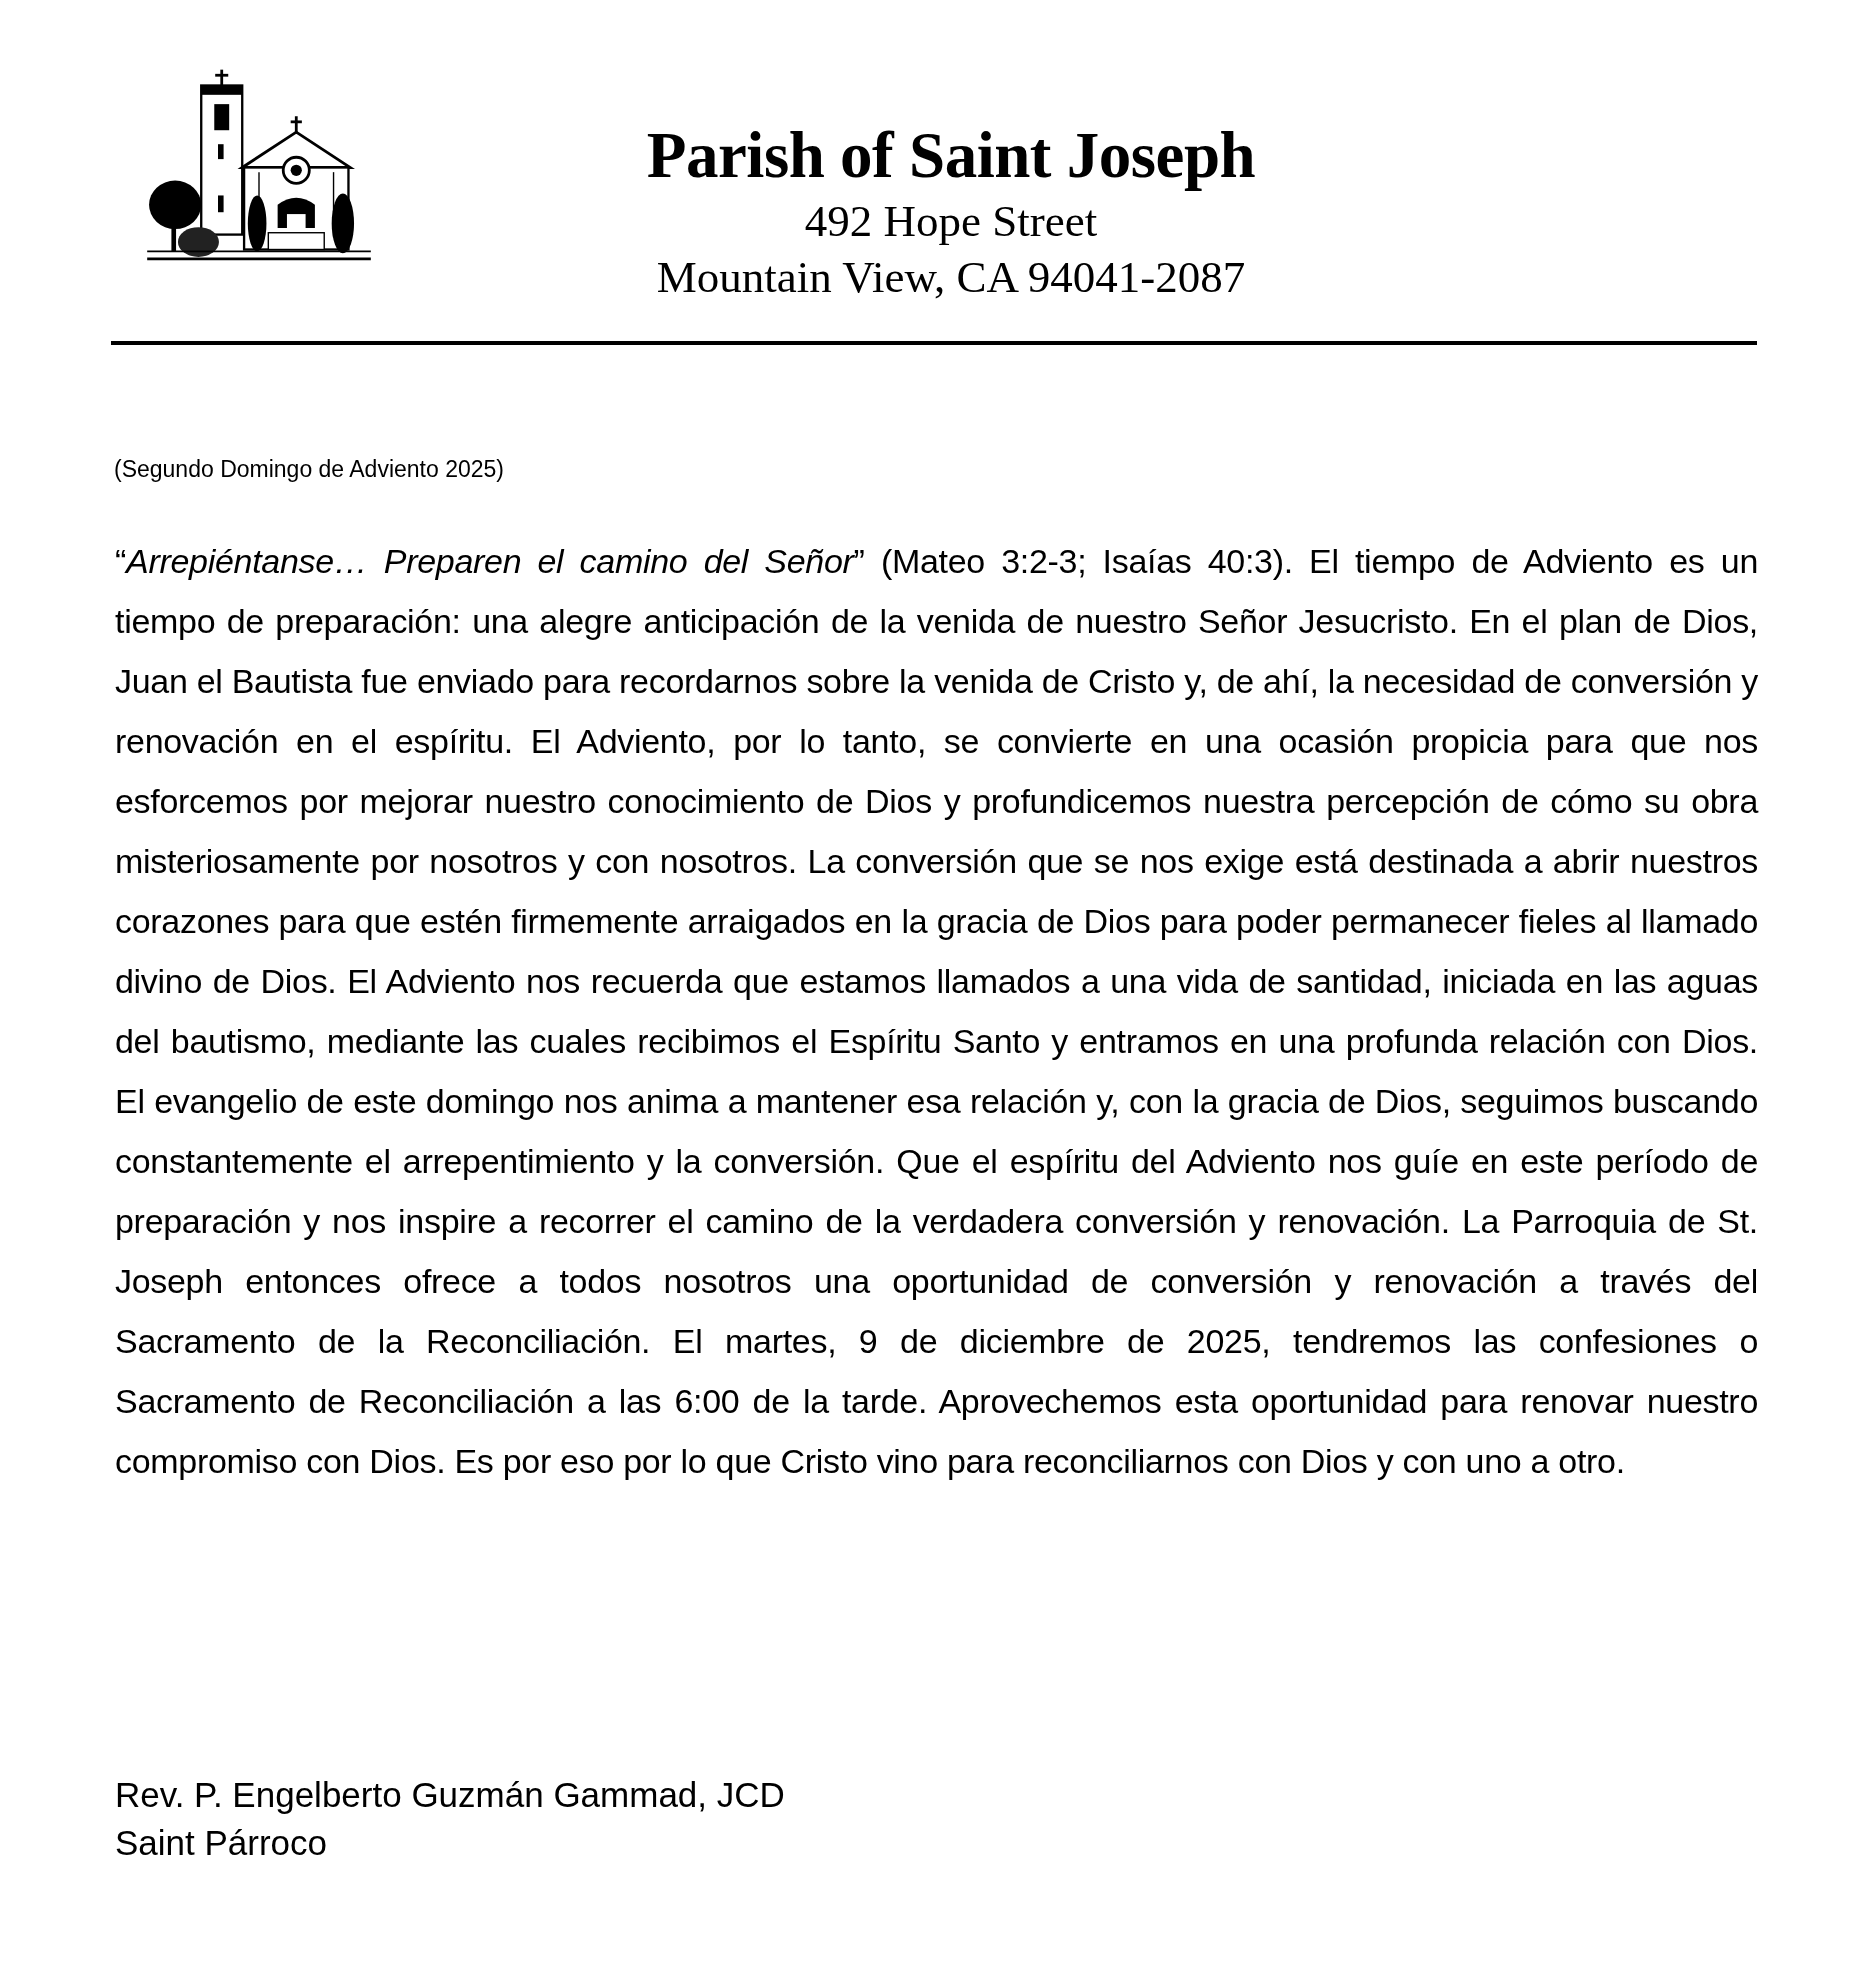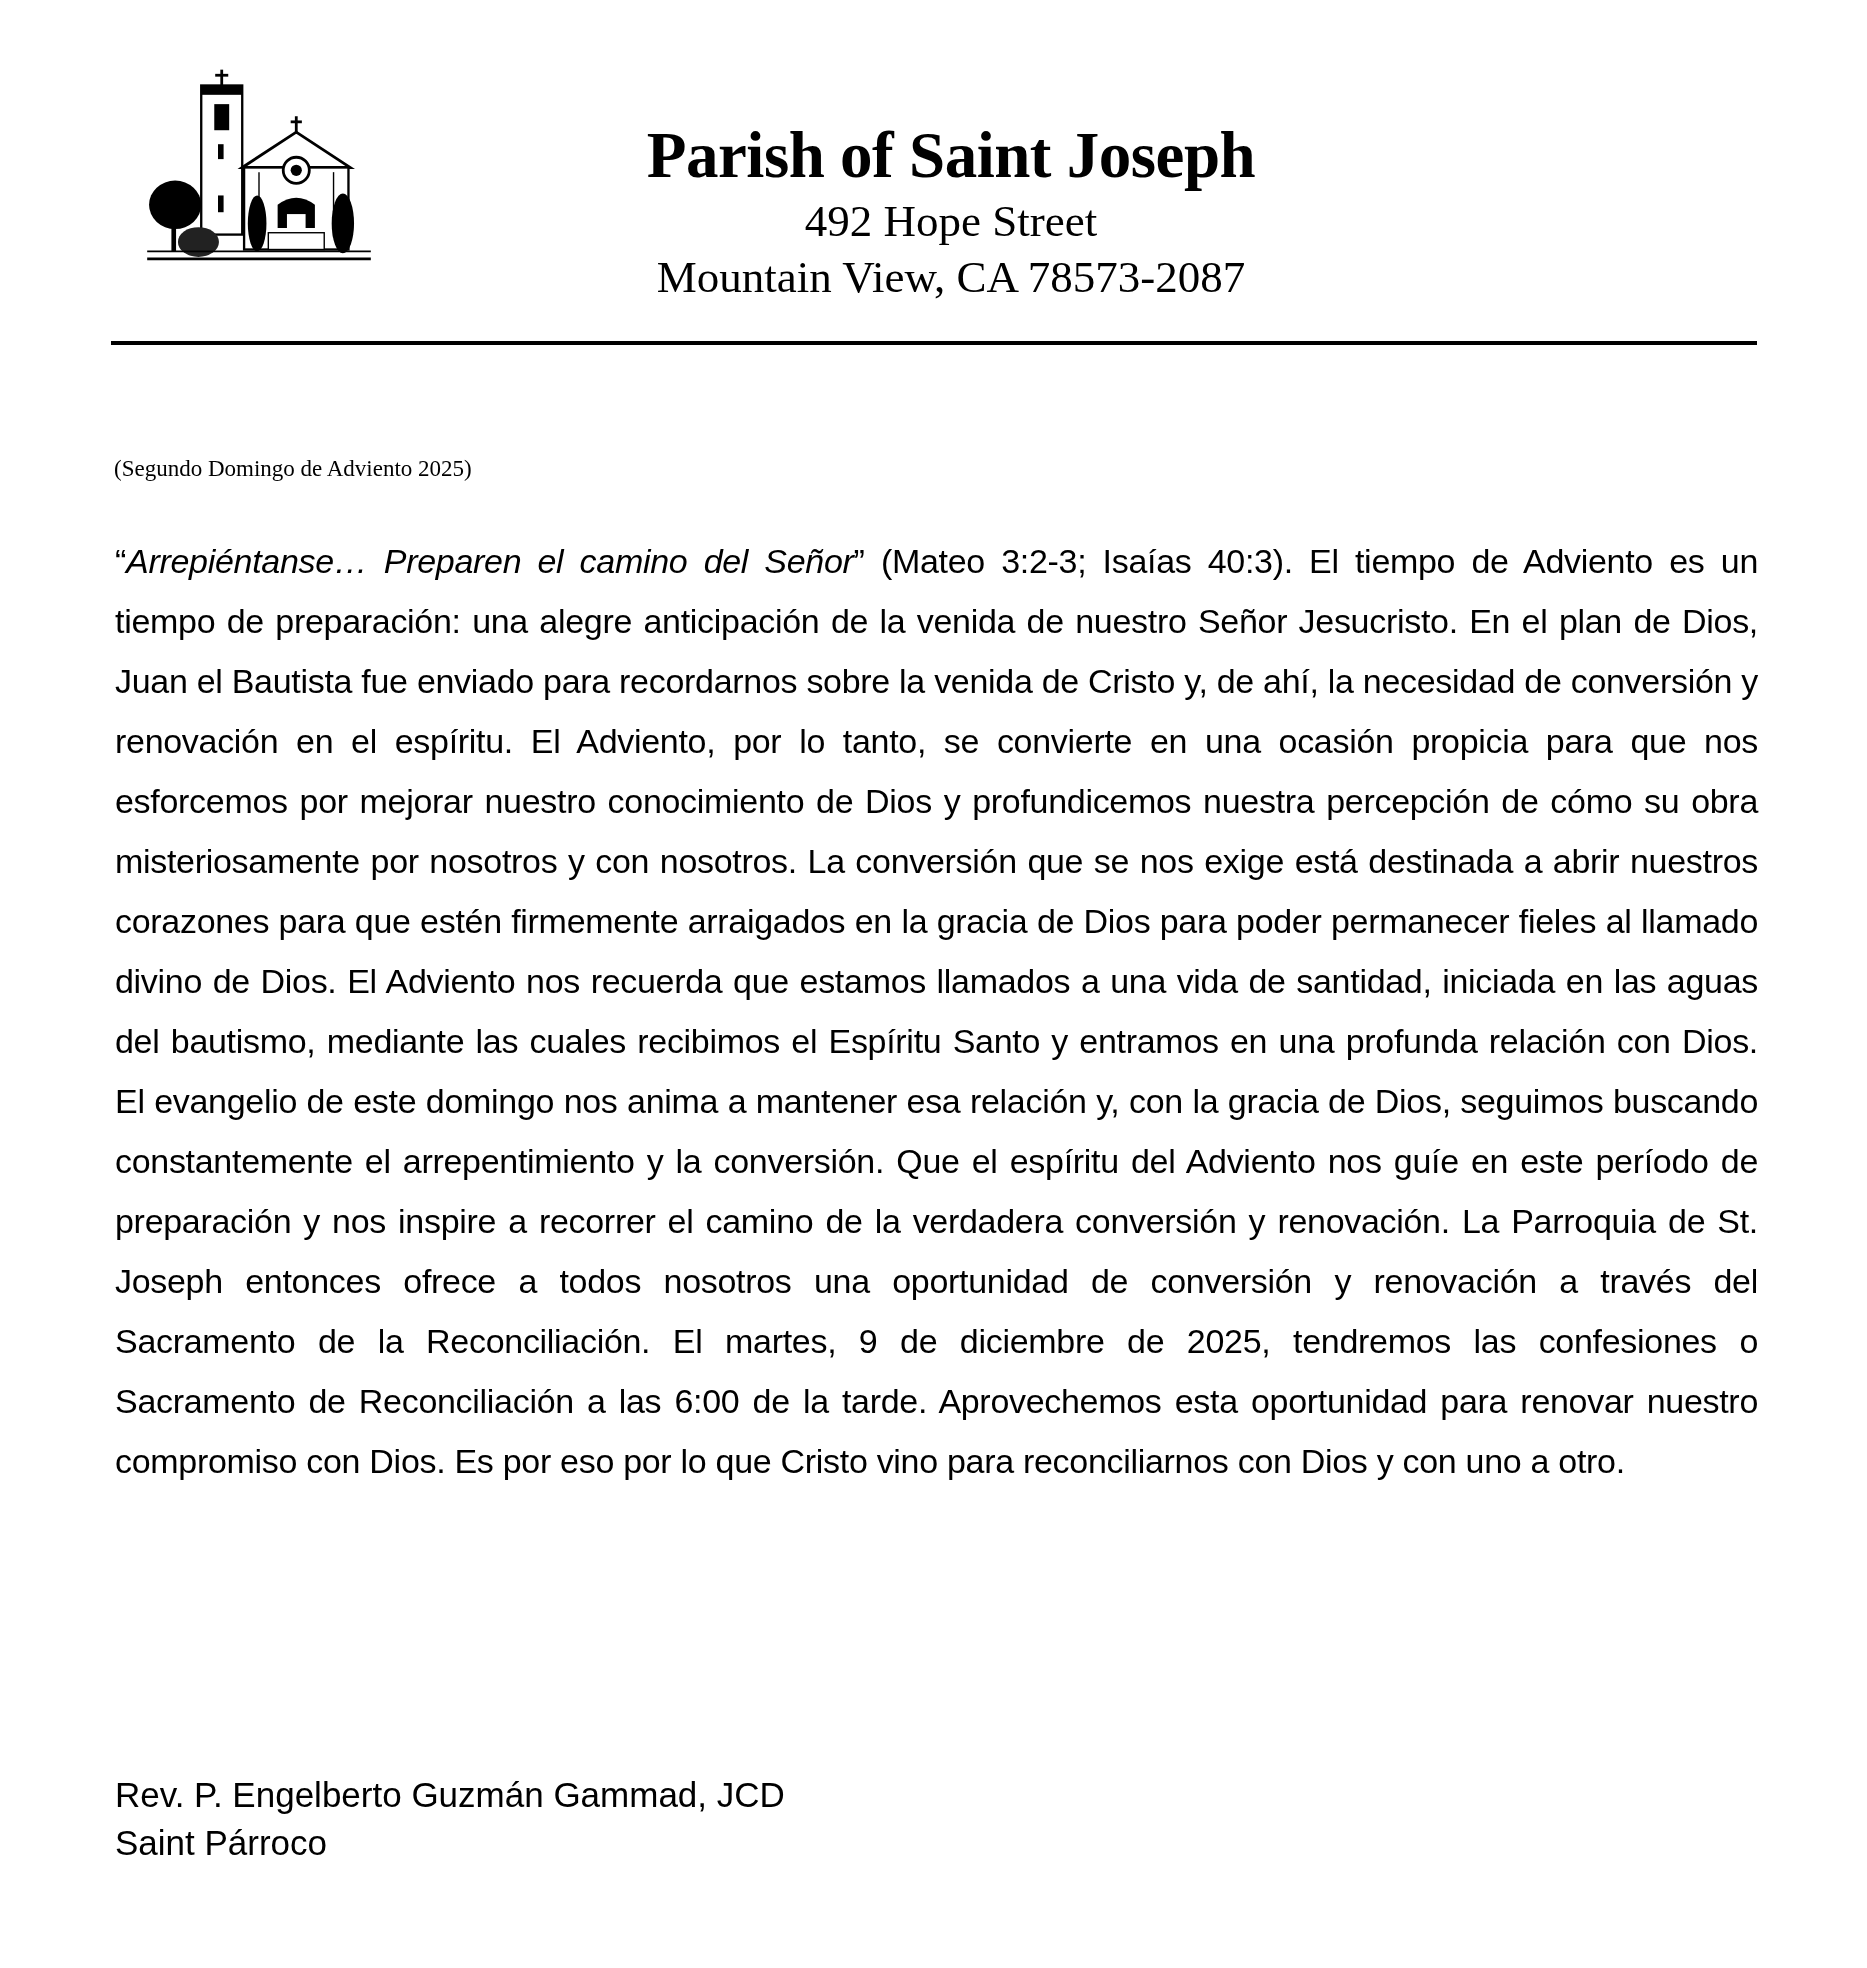--- a/index.html
+++ b/index.html
@@ -62,21 +62,21 @@
       font-weight: bold;
       font-size: 43px;
       letter-spacing: -0.9px;
       line-height: 50px;
       -webkit-text-stroke: 1.1px #000;
     }
     .section-sub {
       position: absolute;
       left: 114px;
       top: 455px;
-      font-family: Liberation Serif, serif;
+      font-family: Liberation Sans, sans-serif;
       font-size: 23px;
       line-height: 28px;
     }
     .body-text {
       position: absolute;
       left: 115px;
       top: 531px;
       width: 1643px;
       font-family: "Liberation Sans", "DejaVu Sans", sans-serif;
       font-size: 34px;
@@ -129,21 +129,21 @@
       <ellipse cx="210" cy="170" rx="12" ry="32" fill="#000"></ellipse>
 
       <line x1="0" y1="200" x2="240" y2="200" stroke="#000" stroke-width="2"></line>
       <line x1="0" y1="208" x2="240" y2="208" stroke="#000" stroke-width="3"></line>
     </svg>
   </div>
 
   <div class="header-text">
     <div class="parish-name">Parish of Saint Joseph</div>
     <div class="address-line">492 Hope Street</div>
-    <div class="address-line">Mountain View, CA 78573-2087</div>
+    <div class="address-line">Mountain View, CA 94041-2087</div>
   </div>
 
   <div class="header-rule"></div>
 
   <div class="section-sub">(Segundo Domingo de Adviento 2025)</div>
 
   <div class="body-text"><span>“</span><em>Arrepiéntanse… Preparen el camino del Señor</em><span>”</span><span style="white-space: pre-wrap;"> (Mateo 3:2-3; Isaías 40:3). El tiempo de Adviento es un tiempo de preparación: una alegre anticipación de la venida de nuestro Señor Jesucristo. En el plan de Dios, Juan el Bautista fue enviado para recordarnos sobre la venida de Cristo y, de ahí, la necesidad de conversión y renovación en el espíritu. El Adviento, por lo tanto, se convierte en una ocasión propicia para que nos esforcemos por mejorar nuestro conocimiento de Dios y profundicemos nuestra percepción de cómo su obra misteriosamente por nosotros y con nosotros. La conversión que se nos exige está destinada a abrir nuestros corazones para que estén firmemente arraigados en la gracia de Dios para poder permanecer fieles al llamado divino de Dios. El Adviento nos recuerda que estamos llamados a una vida de santidad, iniciada en las aguas del bautismo, mediante las cuales recibimos el Espíritu Santo y entramos en una profunda relación con Dios.   El evangelio de este domingo nos anima a mantener esa relación y, con la gracia de Dios, seguimos buscando constantemente el arrepentimiento y la conversión. Que el espíritu del Adviento nos guíe en este período de preparación y nos inspire a recorrer el camino de la verdadera conversión y renovación. La Parroquia de St. Joseph entonces ofrece a todos nosotros una oportunidad de conversión y renovación a través del Sacramento de la Reconciliación. El martes, 9 de diciembre de 2025, tendremos las confesiones o Sacramento de Reconciliación a las 6:00 de la tarde. Aprovechemos esta oportunidad para renovar nuestro compromiso con Dios. Es por eso por lo que Cristo vino para reconciliarnos con Dios y con uno a otro.</span></div>
 
   <div class="signature">
     <div>Rev. P. Engelberto Guzmán Gammad, JCD</div>

